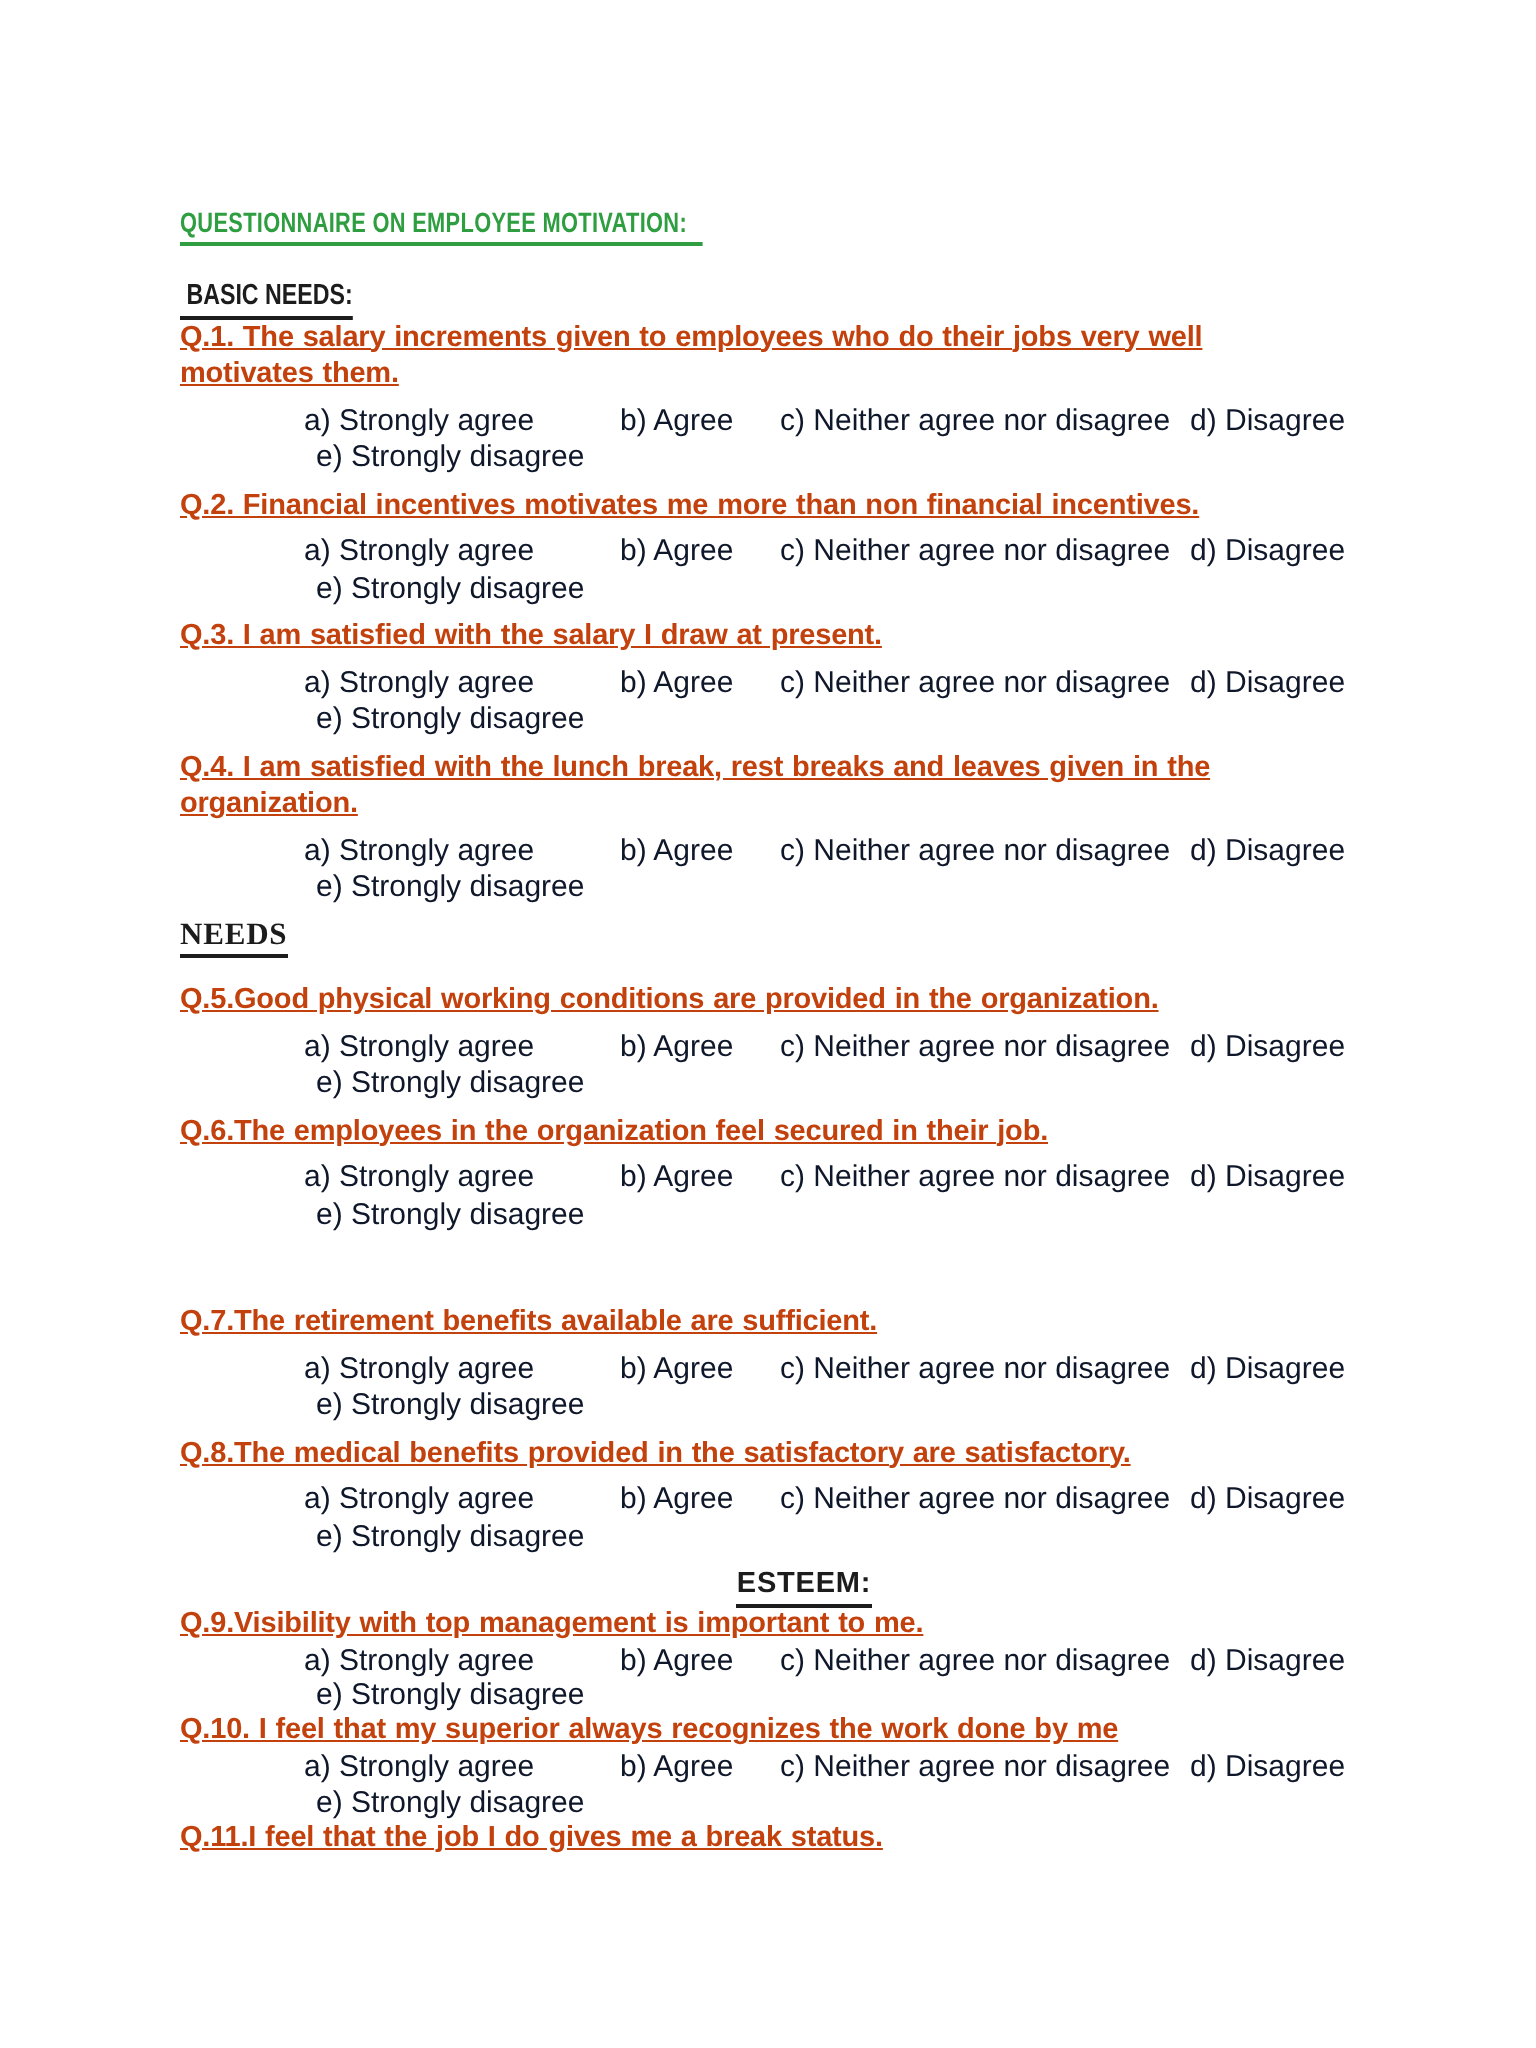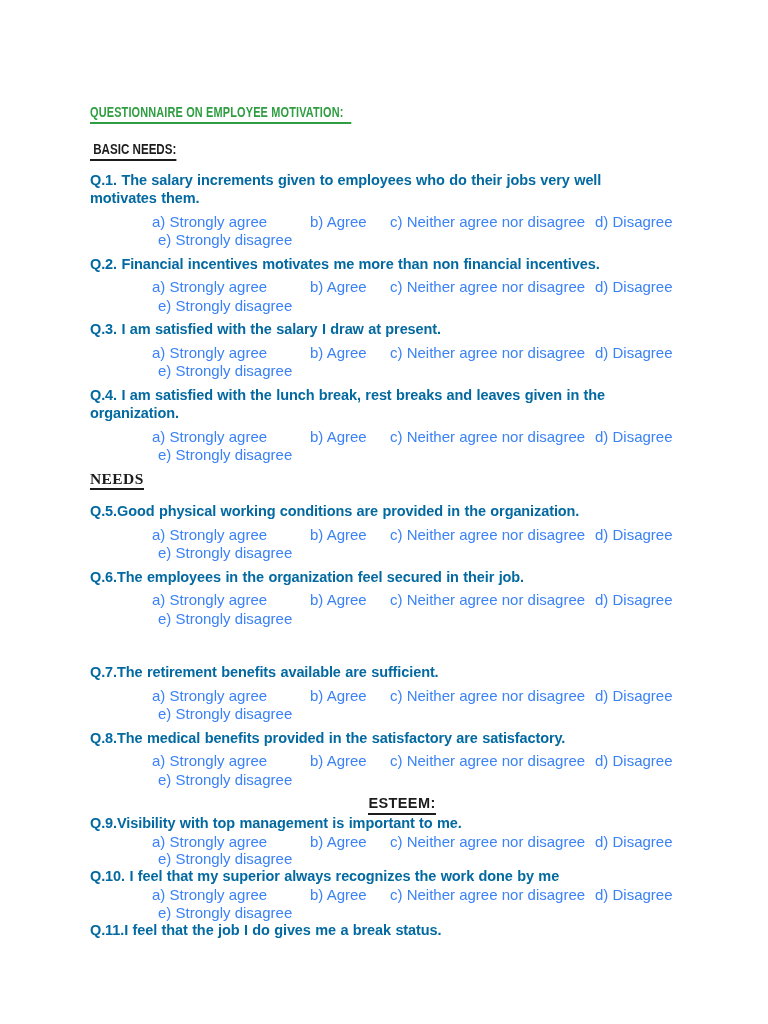--- a/index.html
+++ b/index.html
@@ -38,45 +38,46 @@
     font-weight: bold;
     border-bottom: 2px solid #1c1c1c;
     padding-bottom: 0px;
   }
   .sec-heading.sans .heading-text {
     font-size: 14.5px;
     padding-left: 4px;
     transform: scaleX(0.8);
     transform-origin: left center;
   }
-  .sec-heading.sec-basic-needs { margin-bottom: 10px; }
+  .sec-heading.sec-basic-needs { margin-bottom: 0; }
   .sec-heading.serif .heading-text {
     font-family: "Liberation Serif", serif;
     font-size: 15.5px;
     padding-left: 0;
     letter-spacing: 0.4px;
   }
   .sec-heading.sec-esteem { margin: 3px 0 0 16px; line-height: 17.8px; text-align: center; }
   .sec-heading.sec-esteem .heading-text {
     transform: none;
     letter-spacing: 0.4px;
     padding-left: 0;
   }
   
   .q-text {
     font-size: 14.5px;
     font-weight: bold;
     line-height: 18.5px;
     max-width: 575px;
     margin: 0 0 5px 0;
-    color: #0369a1;
+    color: #c2410c;
     letter-spacing: -0.1px;
     word-spacing: 0.5px;
+    text-decoration: underline;
   }
-  .q-options { margin: 0 0 5px 0; font-size: 15px; line-height: 18.5px; color: #3b82f6; }
+  .q-options { margin: 0 0 5px 0; font-size: 15px; line-height: 18.5px; color: #0f172a; }
   .q-options .opt-row1 { padding-left: 62px; white-space: nowrap; }
   .q-options .opt { display: inline-block; }
   .q-options .opt-a { width: 158px; }
   .q-options .opt-b { width: 80px; }
   .q-options .opt-c { width: 205px; }
   .q-options .opt-row2 { padding-left: 68px; white-space: nowrap; }
   .question.gap-after .q-options { margin-bottom: 35px; }
   
   .question.compact .q-text { margin: 0; line-height: 17.8px; }
   .question.compact .q-options { margin: 0; line-height: 17.8px; }

